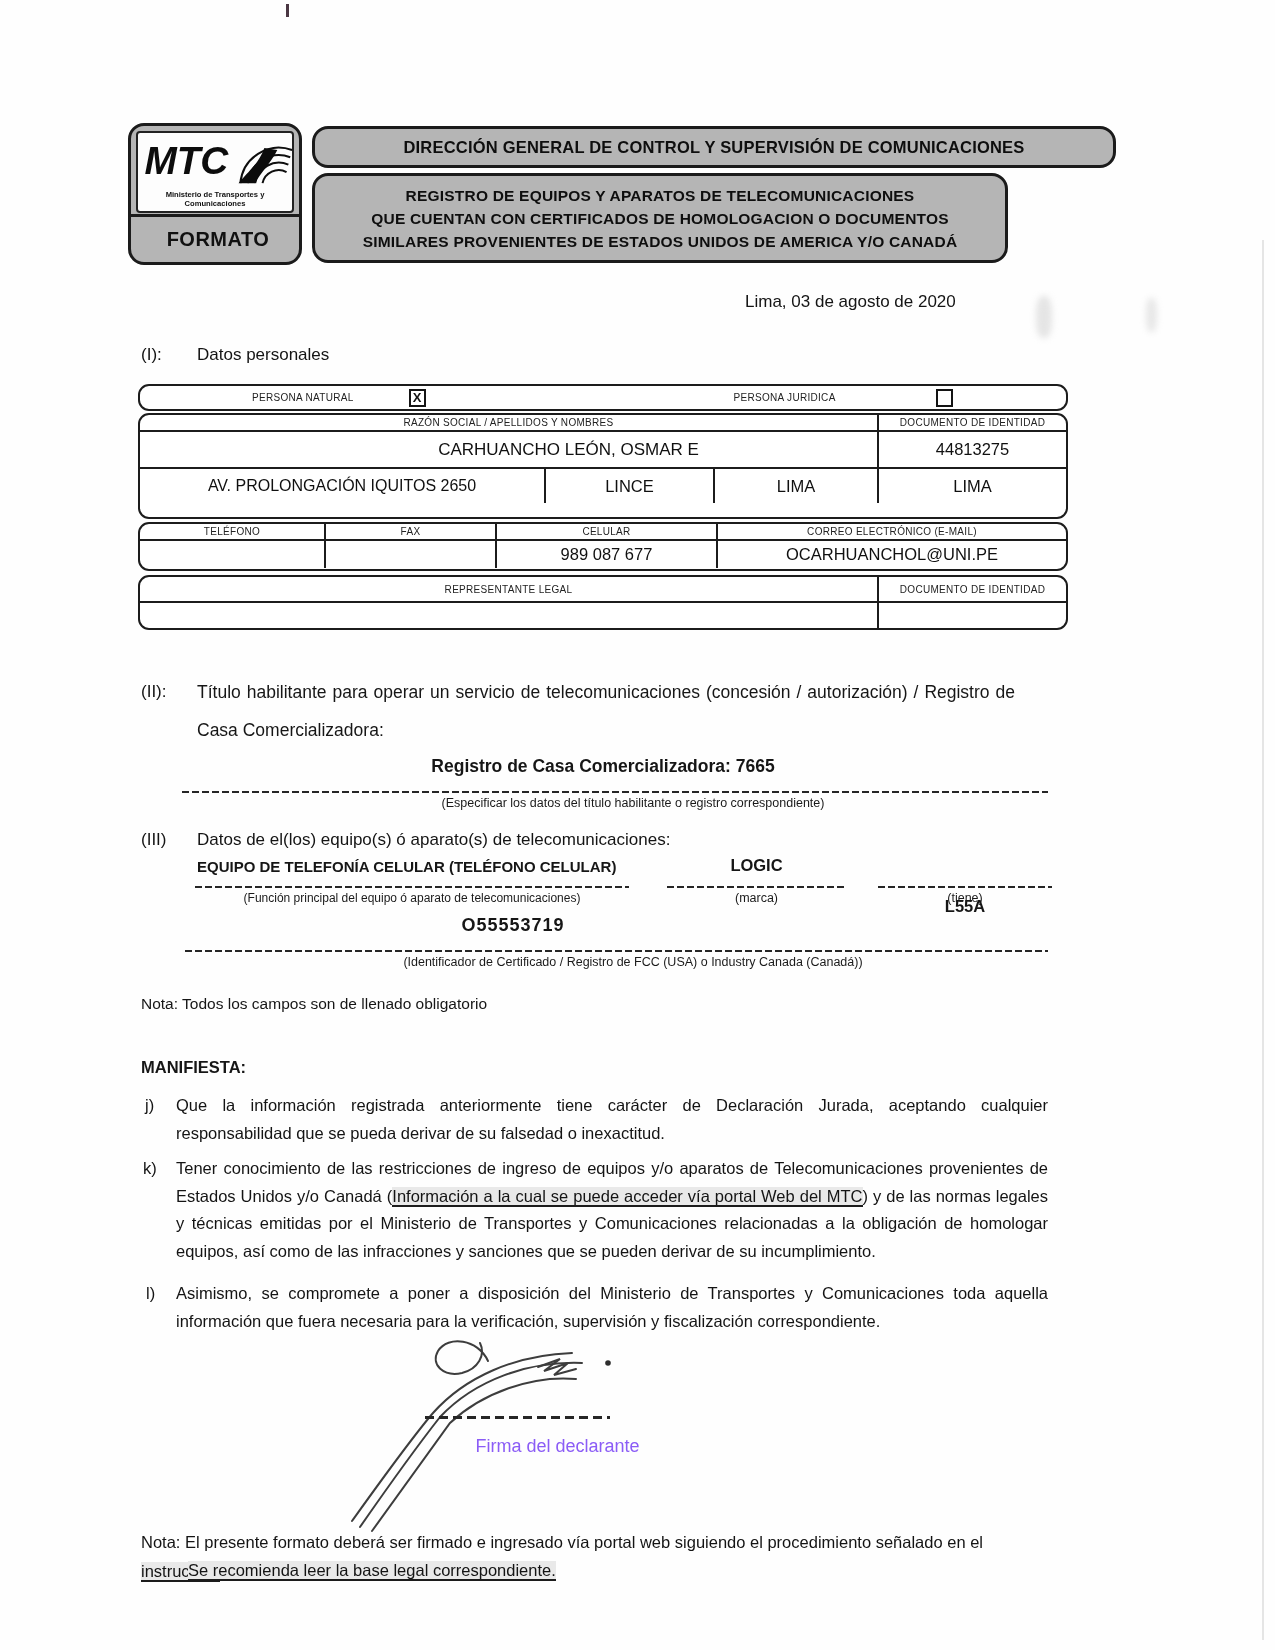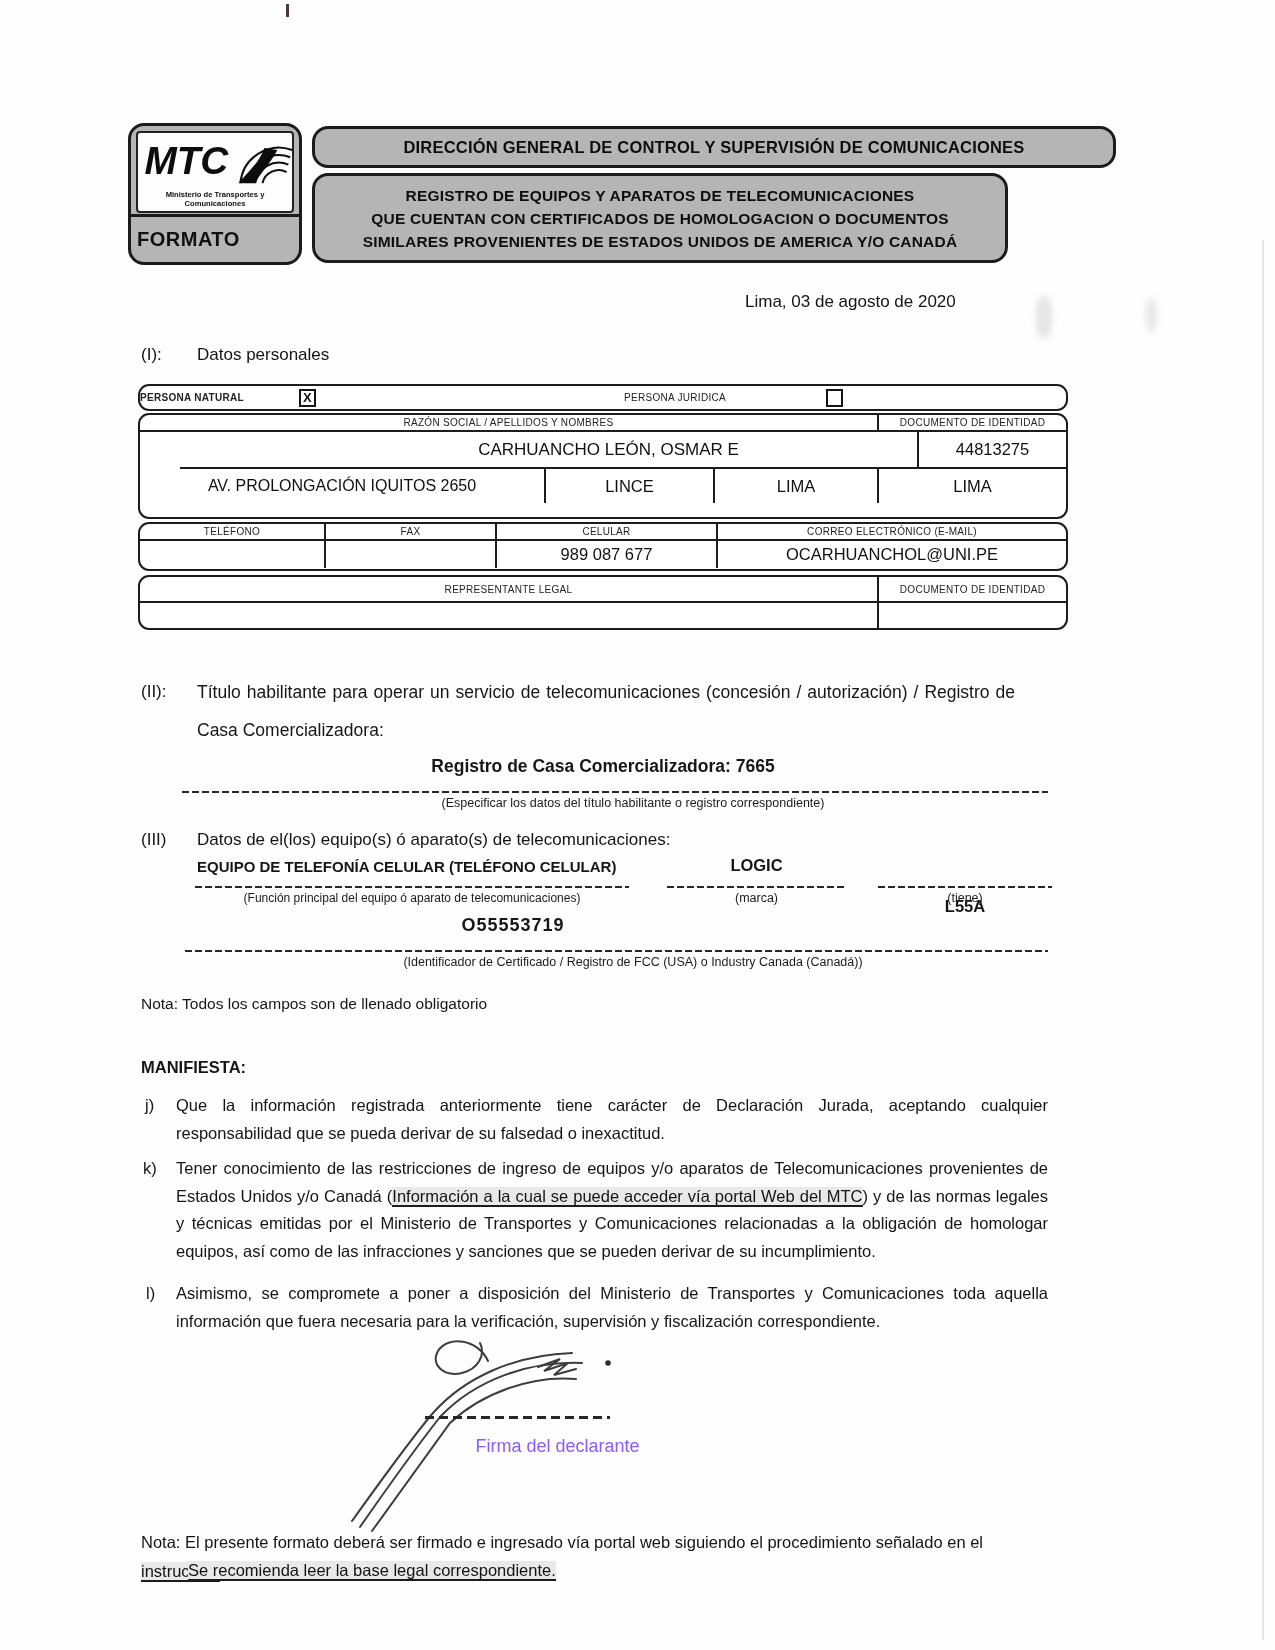--- a/index.html
+++ b/index.html
@@ -9,21 +9,21 @@
     font-family:"Liberation Sans","DejaVu Sans",sans-serif;
     color:#161616;
   }
   .abs{position:absolute;}
   
   .graybox{background:#b5b5b5;border:3px solid #1b1b1b;border-radius:16px;box-sizing:border-box;}
   .logo-box{left:128px;top:123px;width:174px;height:142px;}
   .logo-inner{position:absolute;left:5px;top:5px;right:5px;height:78px;background:#fdfdfd;border:2px solid #222;border-radius:4px;}
   .logo-row{position:absolute;left:4px;top:4px;right:4px;height:50px;}
   .logo-caption{position:absolute;left:0;right:0;bottom:3px;text-align:center;font-size:7.6px;font-weight:bold;color:#111;}
-  .formato-area{position:absolute;left:0;right:0;top:88px;bottom:0;border-top:3px solid #1b1b1b;display:flex;align-items:center;justify-content:flex-start;padding-left:6px;}
+  .formato-area{position:absolute;left:0;right:0;top:88px;bottom:0;border-top:3px solid #1b1b1b;display:flex;align-items:center;justify-content:center;padding-left:6px;}
   .formato-label{font-size:20px;font-weight:bold;letter-spacing:.5px;color:#111;}
   .hdr-title1{left:312px;top:126px;width:804px;height:42px;display:flex;align-items:center;justify-content:center;
     font-weight:bold;font-size:16.5px;color:#0e0e0e;letter-spacing:.2px;}
   .hdr-title2{left:312px;top:173px;width:696px;height:90px;display:flex;flex-direction:column;align-items:center;justify-content:center;
     font-weight:bold;font-size:15.5px;line-height:23px;color:#0e0e0e;text-align:center;letter-spacing:.2px;}
   
   .t17{font-size:17px;color:#141414;}
   .sec-label{font-size:17px;color:#141414;}
   .just{text-align:justify;}
   .bold{font-weight:bold;}
@@ -90,33 +90,33 @@
     <span>SIMILARES PROVENIENTES DE ESTADOS UNIDOS DE AMERICA Y/O CANADÁ</span>
   </div>
 
   <div class="abs t17" style="left:745px;top:292px;width:212px;">Lima, 03 de agosto de 2020</div>
 
   <div class="abs sec-label" style="left:141px;top:345px;">(I):</div>
   <div class="abs sec-label" style="left:197px;top:345px;">Datos personales</div>
 
   <div class="abs sect" style="left:138px;top:384px;width:930px;height:27px;">
     <div class="trow" style="height:100%;align-items:center;">
-      <span class="thead" style="font-weight:bold;">PERSONA NATURAL</span>
+      <span class="thead" style="margin-left:112px;">PERSONA NATURAL</span>
       <span class="chk" style="margin-left:55px;">X</span>
       <span class="thead" style="margin-left:308px;">PERSONA JURIDICA</span>
       <span class="chk" style="margin-left:100px;"></span>
     </div>
   </div>
 
   <div class="abs sect" style="left:138px;top:413px;width:930px;height:106px;">
     <div class="trow divided" style="height:17px;">
       <div class="tcell thead" style="width:737px;">RAZÓN SOCIAL /  APELLIDOS Y NOMBRES</div>
       <div class="tcell bl thead" style="flex:1;">DOCUMENTO DE IDENTIDAD</div>
     </div>
-    <div class="trow divided" style="height:37px;margin-left:40px;">
+    <div class="trow divided" style="height:37px;">
       <div class="tcell tval" style="width:737px;padding-left:120px;font-size:17px;">CARHUANCHO LEÓN, OSMAR E</div>
       <div class="tcell bl tval" style="flex:1;">44813275</div>
     </div>
     <div class="trow" style="height:34px;">
       <div class="tcell tval" style="width:404px;font-size:16px;">AV. PROLONGACIÓN IQUITOS 2650</div>
       <div class="tcell bl tval" style="width:169px;">LINCE</div>
       <div class="tcell bl tval" style="width:164px;">LIMA</div>
       <div class="tcell bl tval" style="flex:1;">LIMA</div>
     </div>
   </div>

